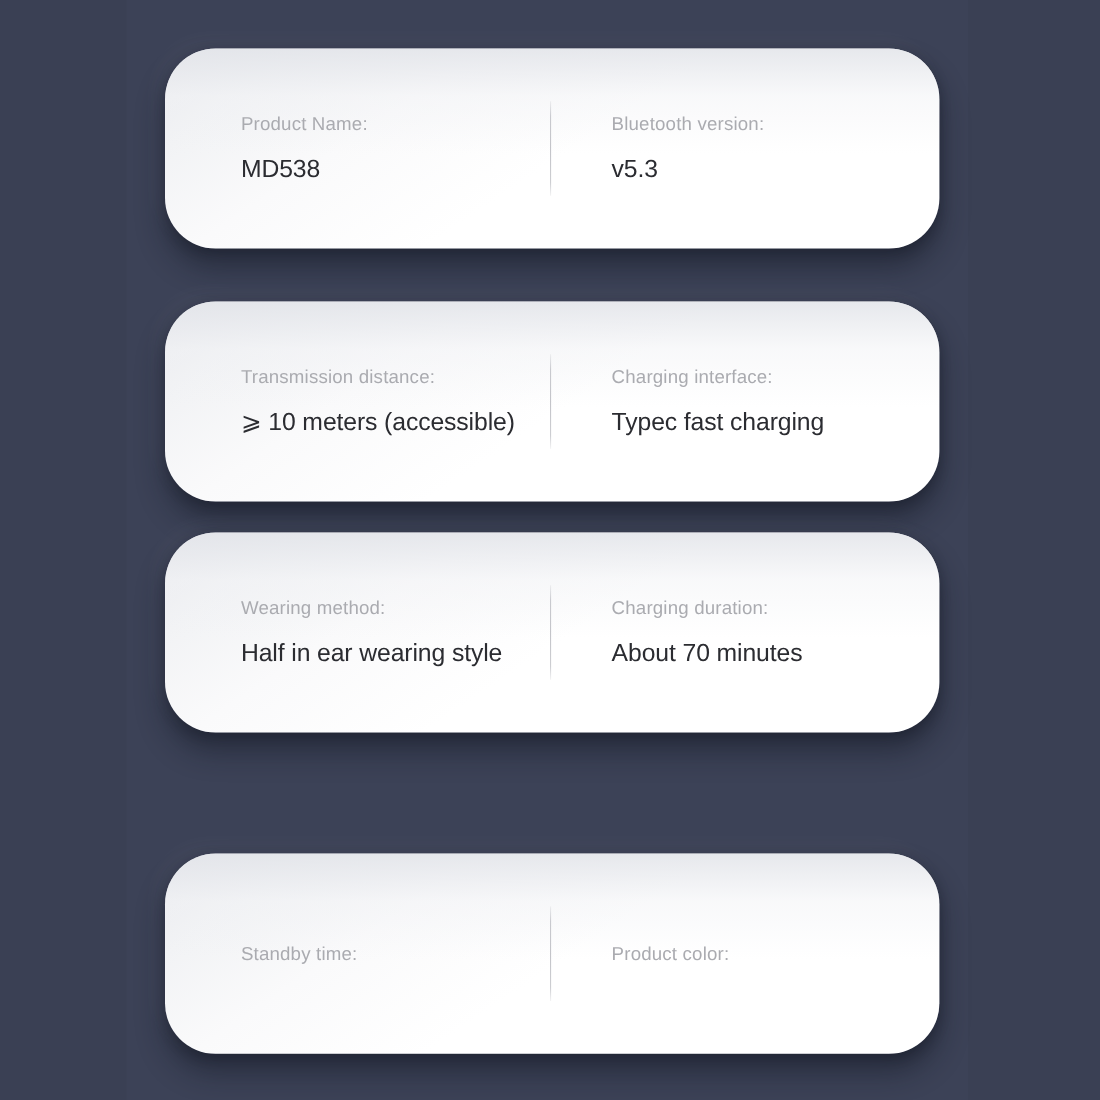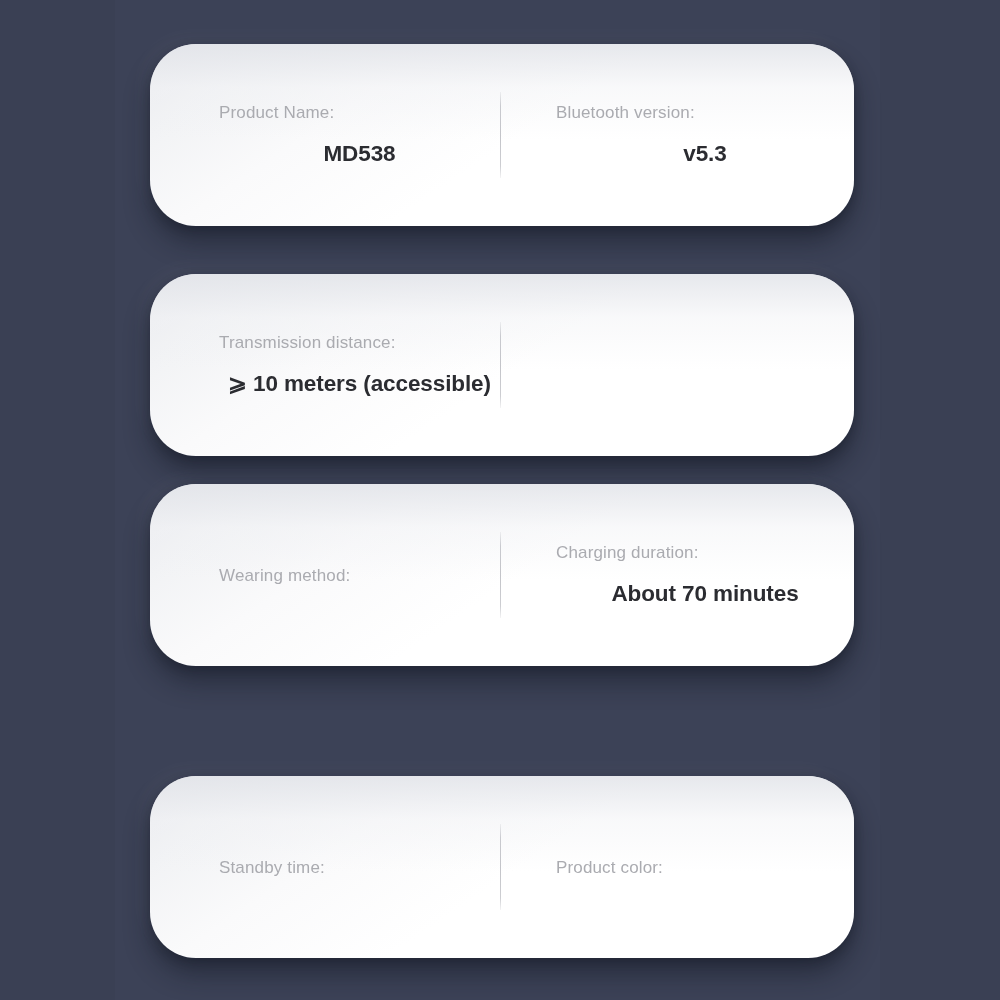--- a/index.html
+++ b/index.html
@@ -108,25 +108,24 @@
     font-weight: 400;
     color: #aaabb0;
     letter-spacing: 0.15px;
     white-space: nowrap;
   }
 
   .spec-value {
     margin-top: 22px;
     font-size: 22.5px;
     line-height: 1;
-    font-weight: 700;
+    font-weight: 400;
     color: #2b2c31;
     letter-spacing: -0.1px;
     white-space: nowrap;
-    text-align: center;
   }
 
   
   .col-divider {
     position: absolute;
     left: 350px;
     top: 48px;
     width: 1px;
     height: 86px;
     background: linear-gradient(180deg,
@@ -160,28 +159,33 @@
       </div>
       <div class="col-divider"></div>
     </div>
 
     <div class="spec-card" id="card-1">
       <div class="card-body">
         <div class="spec-col left">
           <div class="spec-label">Transmission distance:</div>
           <div class="spec-value">⩾ 10 meters (accessible)</div>
         </div>
+        <div class="spec-col right">
+          <div class="spec-label">Charging interface:</div>
+          <div class="spec-value">Typec fast charging</div>
+        </div>
       </div>
       <div class="col-divider"></div>
     </div>
 
     <div class="spec-card" id="card-2">
       <div class="card-body">
         <div class="spec-col left">
           <div class="spec-label">Wearing method:</div>
+          <div class="spec-value">Half in ear wearing style</div>
         </div>
         <div class="spec-col right">
           <div class="spec-label">Charging duration:</div>
           <div class="spec-value">About 70 minutes</div>
         </div>
       </div>
       <div class="col-divider"></div>
     </div>
 
     <div class="spec-card" id="card-3">

